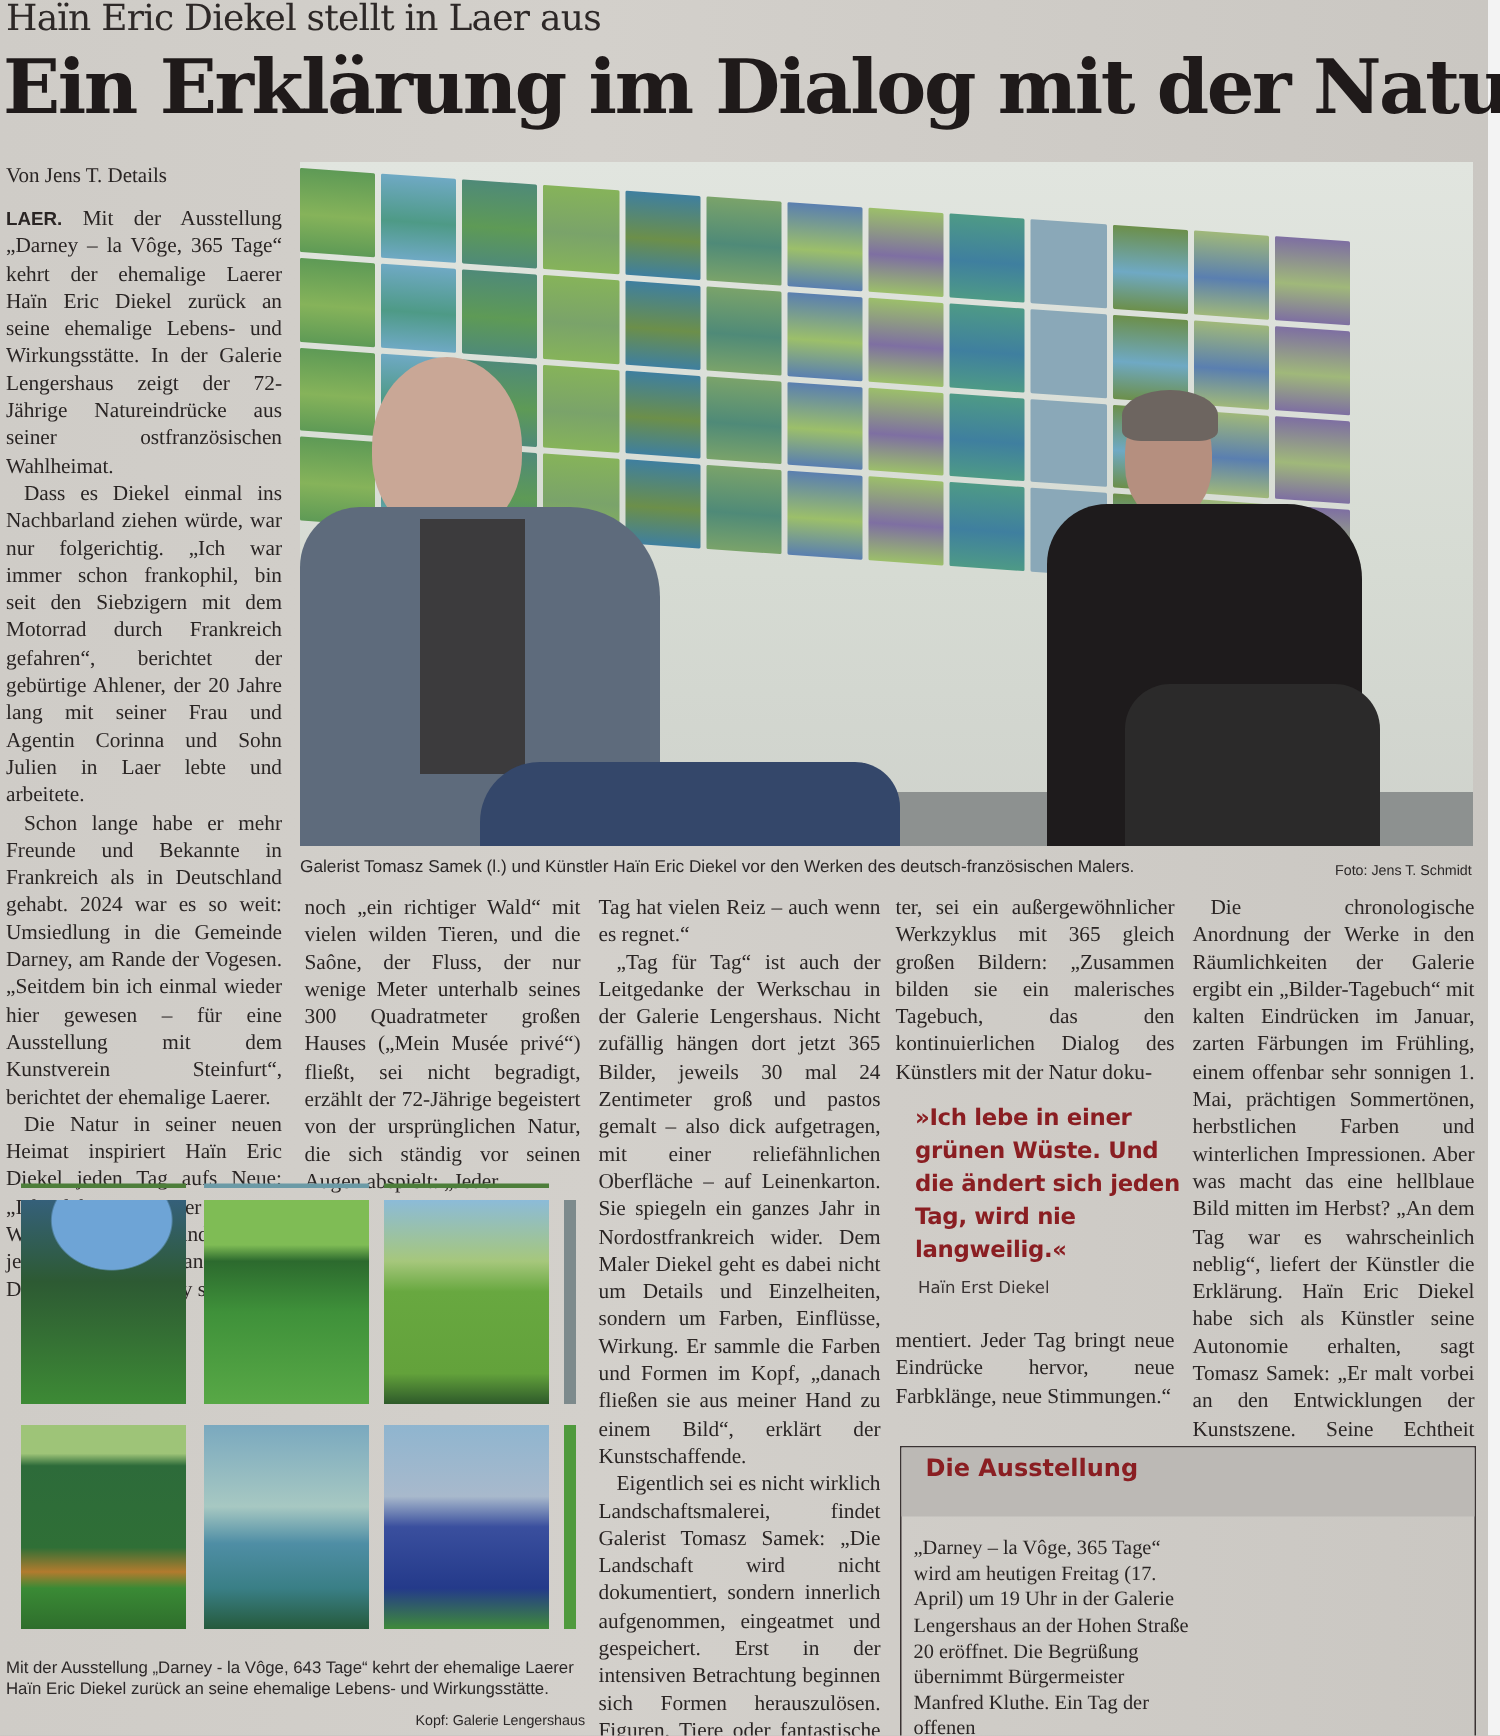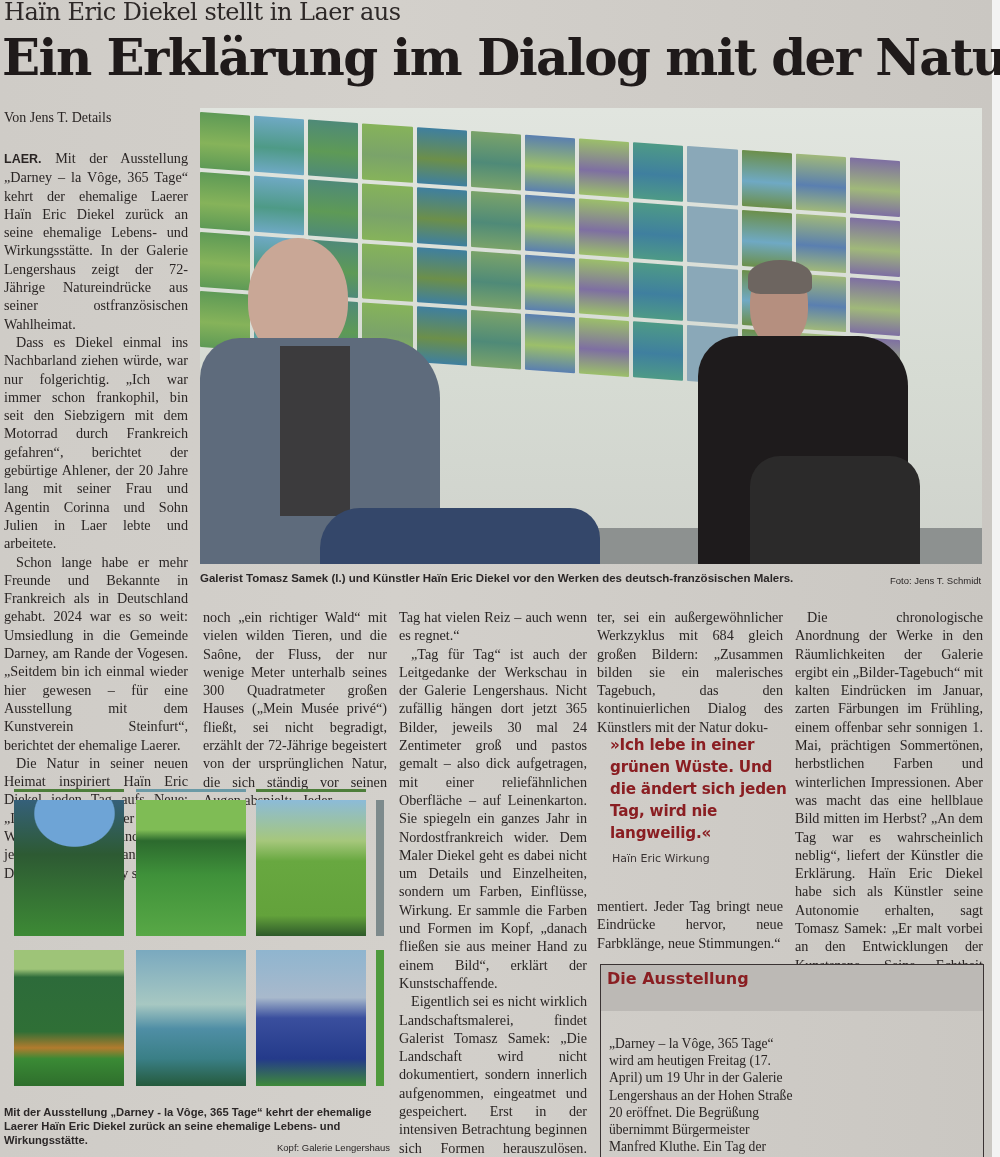--- a/index.html
+++ b/index.html
@@ -5,39 +5,39 @@
   html,body{margin:0;padding:0;}
   body{width:1000px;height:1157px;background:#c9c6c1;position:relative;overflow:hidden;
        font-family:"Liberation Serif","DejaVu Serif",serif;color:#2a2524;}
   .paper{position:absolute;left:0;top:0;width:992px;height:1157px;
          background:linear-gradient(90deg,#cfccc7 0%,#d3d0cb 40%,#cac7c2 100%);}
   .edge{position:absolute;left:992px;top:0;width:8px;height:1157px;background:#f3f3f3;}
   .kicker{position:absolute;left:4px;top:-2px;font-size:24px;color:#2d2827;font-family:"DejaVu Serif",serif;letter-spacing:-0.5px;}
   .headline{position:absolute;left:2px;top:28px;font-size:50px;font-weight:bold;color:#1f1a1a;
             font-family:"DejaVu Serif",serif;letter-spacing:-1.6px;white-space:nowrap;}
   .byline{position:absolute;left:4px;top:110px;font-size:14px;}
-  .col{position:absolute;font-size:14.2px;line-height:18.3px;text-align:justify;hyphens:manual;margin-top:12px;}
+  .col{position:absolute;font-size:14.2px;line-height:18.3px;text-align:justify;hyphens:manual;}
   .col p{margin:0;text-indent:12px;}
   .col p.first{text-indent:0;}
   .dateline{font-family:"Liberation Sans",sans-serif;font-weight:bold;font-size:12.5px;}
   .photo{position:absolute;left:200px;top:108px;width:782px;height:456px;background:#d7dbd5;overflow:hidden;}
   .wall{position:absolute;left:0;top:0;width:782px;height:456px;background:linear-gradient(180deg,#e1e5df 0%,#d6dbd3 60%,#cfd2cc 100%);}
   .floor{position:absolute;left:0;top:420px;width:782px;height:36px;background:#8d9190;}
   .tiles{position:absolute;left:0;top:4px;width:700px;height:235px;display:grid;
          grid-template-columns:repeat(13,1fr);grid-template-rows:repeat(4,1fr);gap:4px;
          transform:skewY(4deg);transform-origin:left top;}
   .tile{border-radius:1px;}
   .person{position:absolute;}
-  .caption{position:absolute;font-family:"Liberation Sans",sans-serif;font-size:11px;color:#2b2727;font-weight:bold;}
+  .caption{position:absolute;font-family:"Liberation Sans",sans-serif;font-size:11px;color:#2b2727;}
   .credit{position:absolute;font-family:"Liberation Sans",sans-serif;font-size:9.5px;color:#2b2727;}
   .quote{position:absolute;left:610px;top:734px;width:180px;font-family:"DejaVu Sans",sans-serif;
          font-weight:bold;color:#8a1e22;font-size:15.2px;line-height:22px;letter-spacing:-0.2px;}
   .quote-author{position:absolute;left:612px;top:852px;font-family:"DejaVu Sans",sans-serif;font-size:11px;color:#3a3333;}
   .infobox{position:absolute;left:600px;top:964px;width:382px;height:193px;border-left:1.5px solid #3a3333;border-right:1.5px solid #3a3333;border-top:1.5px solid #3a3333;}
-  .infobox-head{height:46px;background:#bcb9b5;padding-left:6px;}
+  .infobox-head{height:46px;background:#bcb9b5;padding-left:16px;}
   .infobox-title{font-family:"DejaVu Sans",sans-serif;font-weight:bold;font-size:16px;color:#8a1e22;line-height:28px;}
   .gallery{position:absolute;left:6px;top:786px;width:384px;height:312px;}
   .g-tile{position:absolute;width:110px;height:136px;}
   .rule-top{position:absolute;height:3px;}
 </style>
 </head>
 <body>
 
 <div class="paper"></div>
 <div class="edge"></div>
@@ -134,24 +134,24 @@
 </div>
 
 <div class="col" style="left:399px;top:596px;width:188px;">
   <p class="first">Tag hat vielen Reiz – auch wenn es regnet.“</p>
   <p>„Tag für Tag“ ist auch der Leitgedanke der Werkschau in der Galerie Lengershaus. Nicht zufällig hängen dort jetzt 365 Bilder, jeweils 30 mal 24 Zentimeter groß und pastos gemalt – also dick aufgetragen, mit einer reliefähnlichen Oberfläche – auf Leinenkarton. Sie spiegeln ein ganzes Jahr in Nordostfrankreich wider. Dem Maler Diekel geht es dabei nicht um Details und Einzelheiten, sondern um Farben, Einflüsse, Wirkung. Er sammle die Farben und Formen im Kopf, „danach fließen sie aus meiner Hand zu einem Bild“, erklärt der Kunstschaffende.</p>
   <p>Eigentlich sei es nicht wirklich Landschaftsmalerei, findet Galerist Tomasz Samek: „Die Landschaft wird nicht dokumentiert, sondern innerlich aufgenommen, eingeatmet und gespeichert. Erst in der intensiven Betrachtung beginnen sich Formen herauszulösen. Figuren, Tiere oder fantastische Wesen scheinen aufzutauchen.“</p>
 
 </div>
 
 <div class="col" style="left:597px;top:596px;width:186px;">
-  <p class="first">ter, sei ein außergewöhnlicher Werkzyklus mit 684 gleich großen Bildern: „Zusammen bilden sie ein malerisches Tagebuch, das den kontinuierlichen Dialog des Künstlers mit der Natur doku-</p>
+  <p class="first">ter, sei ein außergewöhnlicher Werkzyklus mit 365 gleich großen Bildern: „Zusammen bilden sie ein malerisches Tagebuch, das den kontinuierlichen Dialog des Künstlers mit der Natur doku-</p>
 </div>
 <div class="quote">»Ich lebe in einer grünen Wüste. Und die ändert sich jeden Tag, wird nie langweilig.«</div>
-<div class="quote-author">Haïn Eric Wirkung</div>
+<div class="quote-author">Haïn Erst Diekel</div>
 <div class="col" style="left:597px;top:885px;width:186px;">
   <p class="first">mentiert. Jeder Tag bringt neue Eindrücke hervor, neue Farbklänge, neue Stimmungen.“</p>
 </div>
 
 <div class="col" style="left:795px;top:596px;width:188px;">
   <p>Die chronologische Anordnung der Werke in den Räumlichkeiten der Galerie ergibt ein „Bilder-Tagebuch“ mit kalten Eindrücken im Januar, zarten Färbungen im Frühling, einem offenbar sehr sonnigen 1. Mai, prächtigen Sommertönen, herbstlichen Farben und winterlichen Impressionen. Aber was macht das eine hellblaue Bild mitten im Herbst? „An dem Tag war es wahrscheinlich neblig“, liefert der Künstler die Erklärung. Haïn Eric Diekel habe sich als Künstler seine Autonomie erhalten, sagt Tomasz Samek: „Er malt vorbei an den Entwicklungen der Kunstszene. Seine Echtheit beeindruckt mich.“</p>
 </div>
 
 <div class="infobox">
   <div class="infobox-head">
@@ -166,14 +166,14 @@
   <div class="rule-top" style="left:250px;top:3px;width:110px;background:#4d7e3a;"></div>
   <div class="g-tile" style="left:8px;top:14px;background:radial-gradient(ellipse 60% 40% at 55% 10%,#6ea4d6 60%,transparent 62%),linear-gradient(180deg,#35607a 0%,#2d5a33 40%,#3d8a35 100%);"></div>
   <div class="g-tile" style="left:130px;top:14px;background:linear-gradient(180deg,#7fbc55 0%,#7fbc55 22%,#2c6a2e 30%,#3f913a 55%,#58a846 100%);"></div>
   <div class="g-tile" style="left:250px;top:14px;background:linear-gradient(180deg,#8cbbd8 0%,#a6c77c 30%,#68a840 45%,#63a23b 85%,#2e5a2a 100%);"></div>
   <div class="g-tile" style="left:8px;top:164px;background:linear-gradient(180deg,#9ec478 0%,#9ec478 14%,#2d6b3a 20%,#2f6f36 60%,#b27b2e 72%,#3a8a35 80%,#2e6e2c 100%);"></div>
   <div class="g-tile" style="left:130px;top:164px;background:linear-gradient(180deg,#7aa9bf 0%,#a7c8c2 40%,#4f8ea5 58%,#3a7f86 80%,#255a3c 100%);"></div>
   <div class="g-tile" style="left:250px;top:164px;background:linear-gradient(180deg,#8fb5cf 0%,#a8b9cc 35%,#3a4f9e 50%,#243a8a 80%,#3f8a3a 100%);"></div>
   <div style="position:absolute;left:370px;top:14px;width:8px;height:136px;background:#7d8a8c;"></div>
   <div style="position:absolute;left:370px;top:164px;width:8px;height:136px;background:#4f9a3d;"></div>
 </div>
-<div class="caption" style="left:4px;top:1105px;width:388px;font-size:11.2px;line-height:14px;">Mit der Ausstellung „Darney - la Vôge, 365 Tage“ kehrt der ehemalige Laerer Haïn Eric Diekel zurück an seine ehemalige Lebens- und Wirkungsstätte.</div>
+<div class="caption" style="left:4px;top:1105px;width:388px;font-size:11.2px;line-height:14px;">Mit der Ausstellung „Darney - la Vôge, 643 Tage“ kehrt der ehemalige Laerer Haïn Eric Diekel zurück an seine ehemalige Lebens- und Wirkungsstätte.</div>
 <div class="credit" style="left:277px;top:1142px;">Kopf: Galerie Lengershaus</div>
 
 </body></html>

